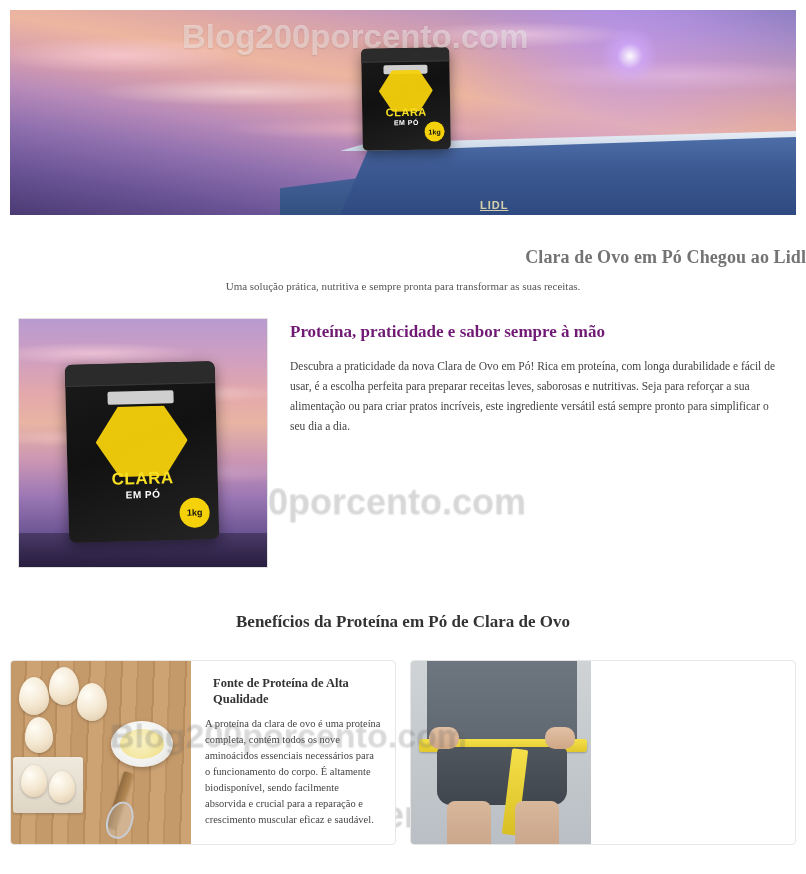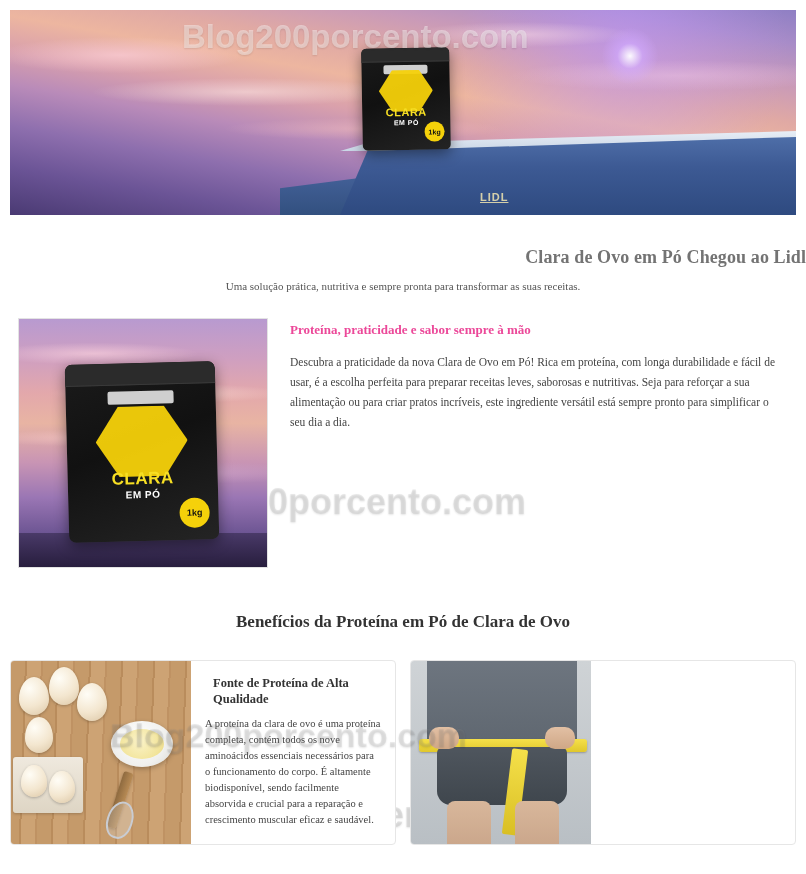--- a/index.html
+++ b/index.html
@@ -70,21 +70,21 @@
     clip-path: polygon(6% 60%, 100% 0%, 100% 100%, 0% 100%);
   }
   .hero-building-left {
     position: absolute;
     left: 270px; bottom: 0; width: 120px; height: 46px;
     background: linear-gradient(180deg, #46639c 0%, #32507f 100%);
     clip-path: polygon(0% 42%, 100% 8%, 100% 100%, 0% 100%);
   }
   .hero-lidl {
     position: absolute;
-    left: 470px; bottom: 12px;
+    left: 470px; bottom: 4px;
     font-size: 11px; font-weight: 700; color: #f2e6b0;
     letter-spacing: 1px;
     opacity: .85;
     text-decoration: underline;
   }
   .pack {
     position: absolute;
     width: 92px; height: 108px;
     border-radius: 5px;
     background: linear-gradient(160deg, #1b1b1b 0%, #111 45%, #242424 100%);
@@ -221,23 +221,23 @@
   .intro-figure .pack .pk-t2 { top: 60%; margin-top: 19px; font-size: 10px; }
   .intro-figure .pack .pk-badge { width: 30px; height: 30px; font-size: 9px; right: 9px; bottom: 12px; }
   .intro-figure .ground {
     position: absolute; left: 0; right: 0; bottom: 0; height: 34px;
     background: linear-gradient(180deg, rgba(70,55,100,0.9), rgba(40,30,62,1));
   }
 
   .intro-text { flex: 1 1 auto; padding-top: 4px; }
   .intro-h2 {
     font-family: "Liberation Serif", serif;
-    font-size: 13px;
+    font-size: 17px;
     font-weight: 700;
-    color: #ec4899;
+    color: #701a75;
     margin: 0 0 14px 0;
   }
   .intro-p {
     font-family: "Liberation Serif", serif;
     font-size: 11.5px;
     line-height: 20px;
     color: #444;
     margin: 0;
     max-width: 486px;
   }

